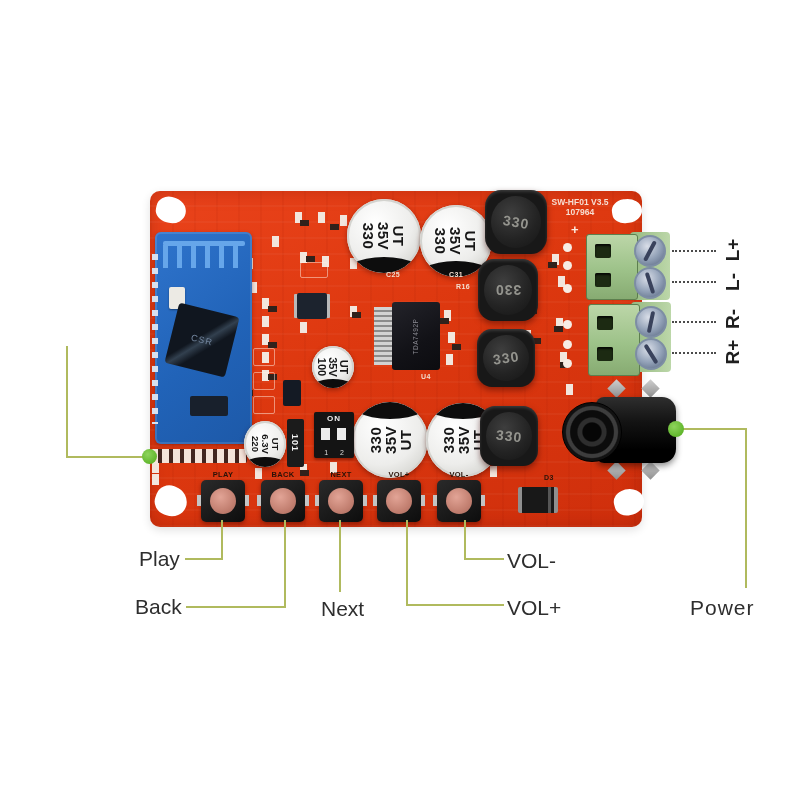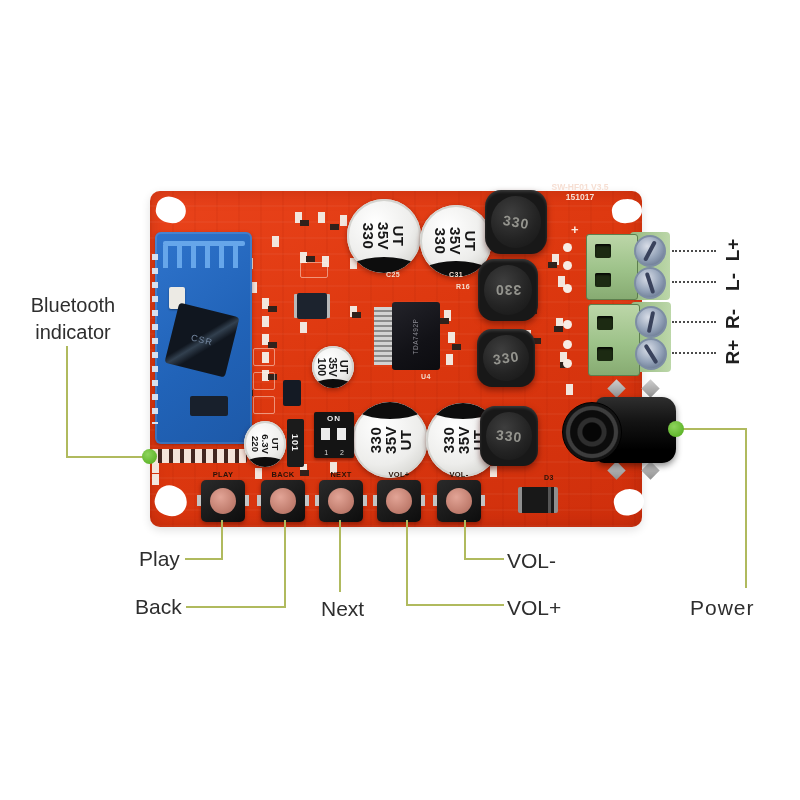--- a/index.html
+++ b/index.html
@@ -136,21 +136,21 @@
   .btn{position:absolute;width:44px;height:42px;border-radius:5px;
       background:linear-gradient(145deg,#2a2a2a,#0d0d0d);
       box-shadow:0 2px 4px rgba(80,10,0,.5);}
   .btn::before,.btn::after{content:"";position:absolute;top:15px;width:4px;height:11px;background:#c4c4c4;}
   .btn::before{left:-4px;} .btn::after{right:-4px;}
   .btn-cap{position:absolute;left:9px;top:8px;width:26px;height:26px;border-radius:50%;
       background:radial-gradient(circle at 40% 35%,#e2a496,#c27f70 62%,#a8695d);}
   .btn-silk{position:absolute;width:44px;text-align:center;font-size:7.5px;font-weight:700;color:#2a1208;letter-spacing:.3px;}
 
   
-  .model{position:absolute;left:542px;top:182px;width:76px;text-align:center;color:#f6ded2;
+  .model{position:absolute;left:542px;top:197px;width:76px;text-align:center;color:#f6ded2;
       font-size:8.5px;font-weight:700;line-height:10px;}
   .ref{position:absolute;font-size:7px;font-weight:700;color:#f3ddcf;letter-spacing:.4px;}
   .ref-dark{color:#2a1208;}
 
   
   .lbl{position:absolute;color:#2e2e2e;font-size:21px;white-space:nowrap;}
   .lbl-bt{left:20px;top:292px;width:106px;text-align:center;line-height:27px;font-size:20px;}
   .aline{position:absolute;background:#b0ba5e;}
   .adot{position:absolute;border-radius:50%;background:radial-gradient(circle at 38% 35%,#8ed45c,#5fb52b 72%);}
   .dotl{position:absolute;width:44px;height:0;border-top:2px dotted #4b4b4b;}
@@ -328,31 +328,27 @@
     </div>
   <div class="btn" style="left:377px;top:480px;">
       <div class="btn-cap"></div>
     </div>
   <div class="btn" style="left:437px;top:480px;">
       <div class="btn-cap"></div>
     </div>
 
   <div class="model">
     <div>SW-HF01 V3.5</div>
-    <div>151017</div>
+    <div>107964</div>
   </div>
   <div class="ref" style="left:386px;top:271px;">C25</div>
   <div class="ref" style="left:449px;top:271px;">C31</div>
   <div class="ref" style="left:456px;top:283px;">R16</div>
   <div class="ref" style="left:421px;top:373px;">U4</div>
 
-  <div class="lbl lbl-bt">
-    <div>Bluetooth</div>
-    <div>indicator</div>
-  </div>
   <div class="aline" style="left:66px;top:346px;width:2px;height:111px;"></div>
   <div class="aline" style="left:66px;top:456px;width:82px;height:2px;"></div>
   <div class="adot" style="left:142px;top:449px;width:15px;height:15px;"></div>
 
   <div class="lbl" style="left:139px;top:547px;">Play</div>
   <div class="aline" style="left:185px;top:558px;width:38px;height:2px;"></div>
   <div class="aline" style="left:221px;top:520px;width:2px;height:40px;"></div>
 
   <div class="lbl" style="left:135px;top:595px;">Back</div>
   <div class="aline" style="left:186px;top:606px;width:100px;height:2px;"></div>

